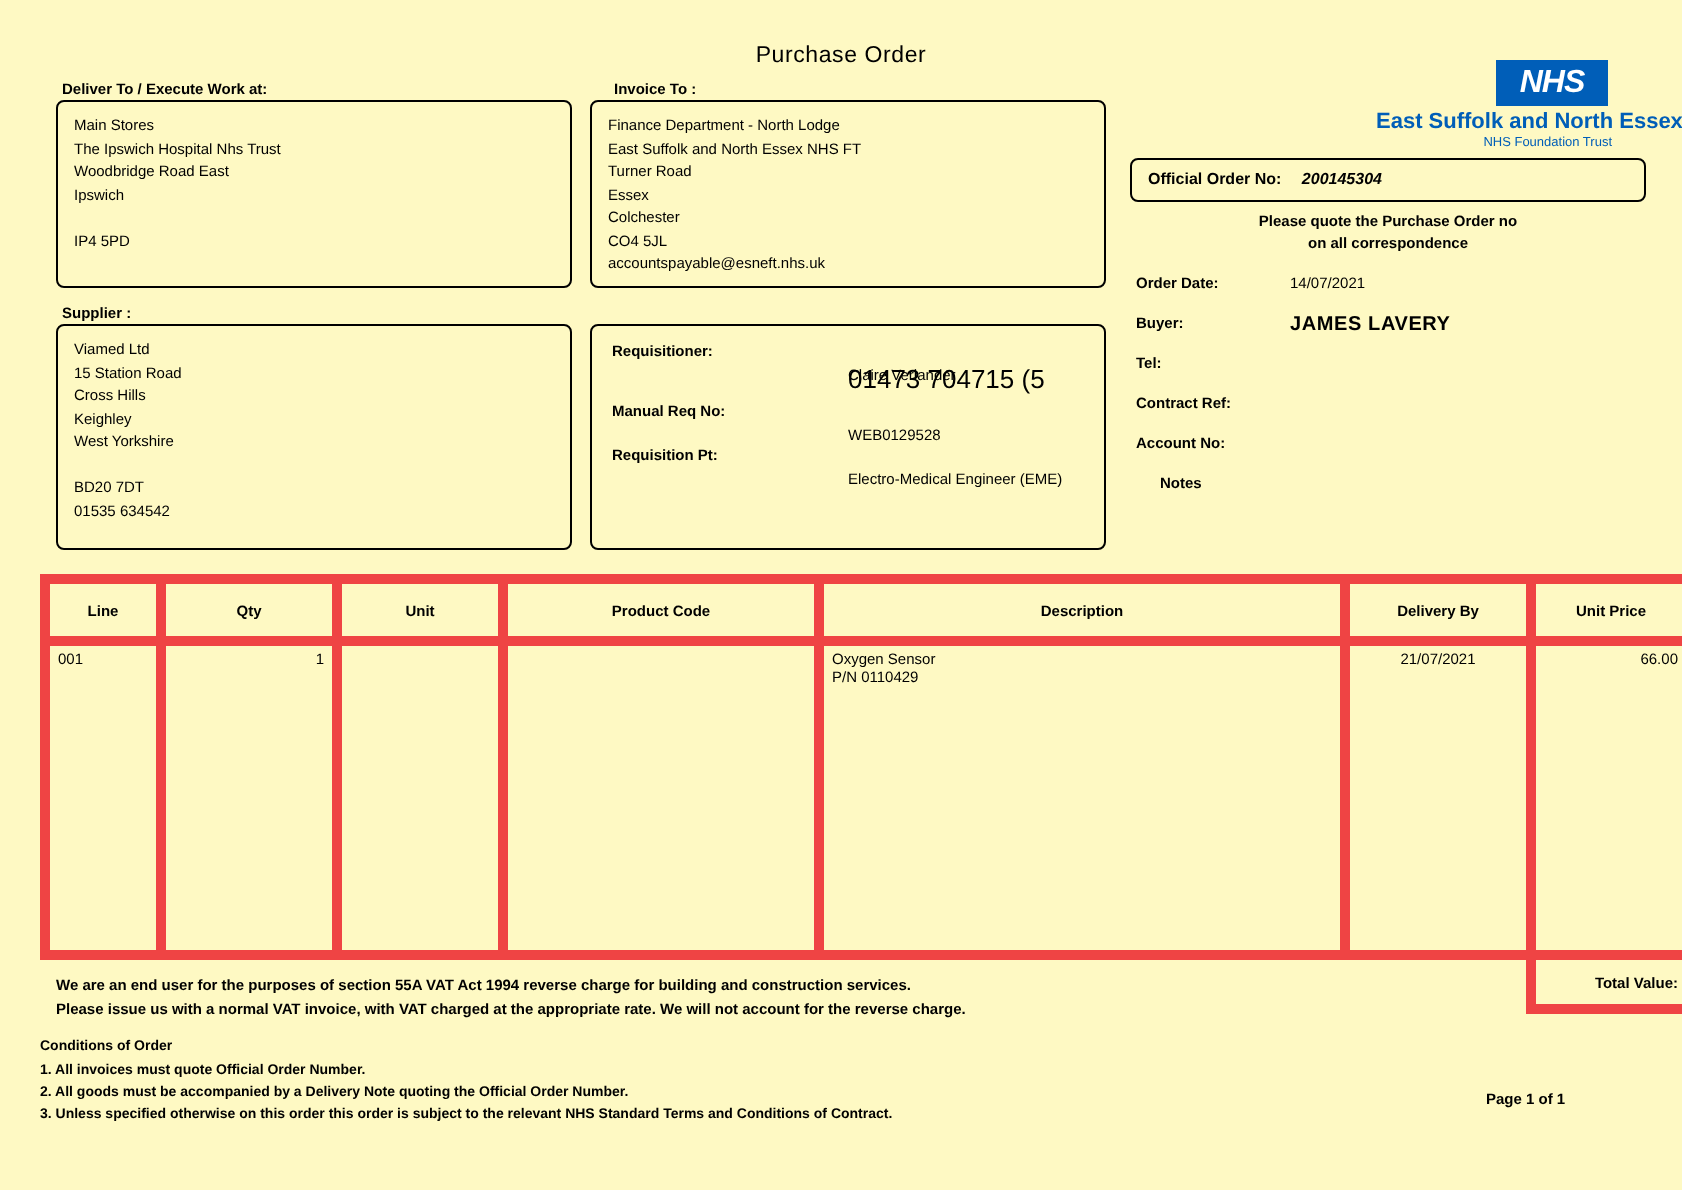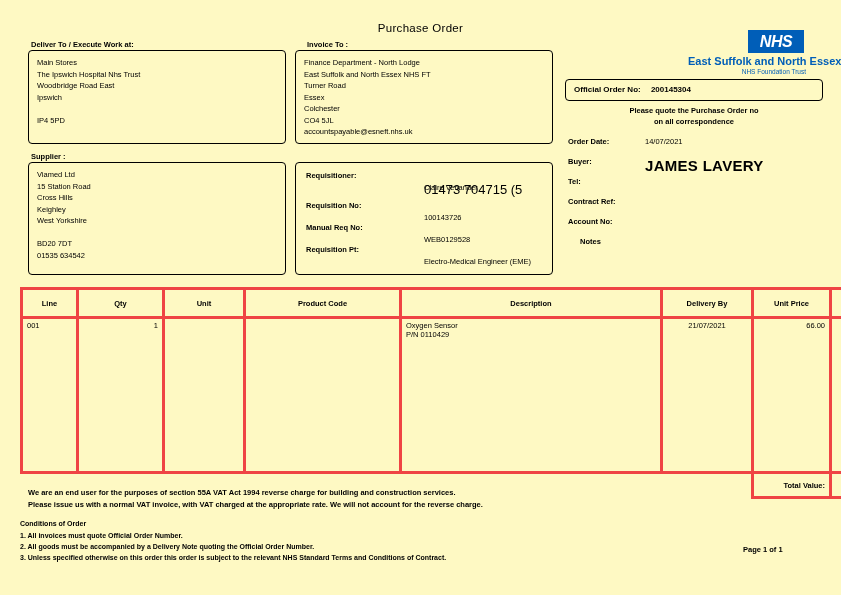--- a/index.html
+++ b/index.html
@@ -81,52 +81,52 @@
 
   
   #order-no-box {
     left: 565px; top: 79px; width: 258px; height: 22px;
   }
   #order-no-box .inner {
     padding: 5px 8px;
     font-size: 8px;
     font-weight: bold;
   }
-  #order-no-box .num { margin-left: 8px; }
+  #order-no-box .num { margin-left: 8px; font-style: italic; }
   #quote-note {
     left: 565px; top: 105px; width: 258px;
     text-align: center;
     font-size: 7.5px;
     font-weight: bold;
     line-height: 11px;
   }
 
   
   #meta { left: 568px; top: 137px; width: 270px; }
   #meta .row { position: relative; height: 20px; }
   #meta .k { position: absolute; left: 0; font-size: 7.5px; font-weight: bold; }
   #meta .v { position: absolute; left: 77px; font-size: 7.5px; }
-  #meta .v.big { font-size: 15px; font-weight: bold; letter-spacing: 0.3px; }
+  #meta .v.big { font-size: 10px; font-weight: bold; letter-spacing: 0.3px; }
   #meta .k.notes { left: 12px; }
 
   
   .req-grid { padding: 8px 10px; }
   .req-grid .row { position: relative; min-height: 11.5px; margin-bottom: 4px; }
   .req-grid .k { position: absolute; left: 0; font-size: 7.5px; font-weight: bold; }
   .req-grid .v { position: absolute; left: 118px; font-size: 7.5px; margin-top: 12px; }
   .req-grid .v2 { position: absolute; left: 118px; top: 11px; font-size: 13px; }
 
   
   #items {
     left: 20px; top: 287px; width: 801px;
     border-collapse: collapse;
     table-layout: fixed;
   }
   #items th, #items td {
-    border: 3px solid #ef4444;
+    border: 5px solid #ef4444;
     font-size: 7.5px;
     padding: 2px 4px;
     vertical-align: top;
   }
   #items thead th {
     text-align: center;
     font-weight: bold;
     height: 22px;
     vertical-align: middle;
   }
@@ -214,24 +214,20 @@
       <div>01535 634542</div>
     </div>
   </div>
 
   <div class="abs box" id="req-box">
     <div class="req-grid">
       <div class="row" style="height:26px">
         <span class="k">Requisitioner:</span>
         <span class="v">Claire Verlander</span>
         <span class="v2">01473 704715  (5</span>
-      </div>
-      <div class="row" style="height:18px">
-        <span class="k">Requisition No:</span>
-        <span class="v">100143726</span>
       </div>
       <div class="row" style="height:18px">
         <span class="k">Manual Req No:</span>
         <span class="v">WEB0129528</span>
       </div>
       <div class="row" style="height:18px">
         <span class="k">Requisition Pt:</span>
         <span class="v">Electro-Medical Engineer (EME)</span>
       </div>
     </div>

